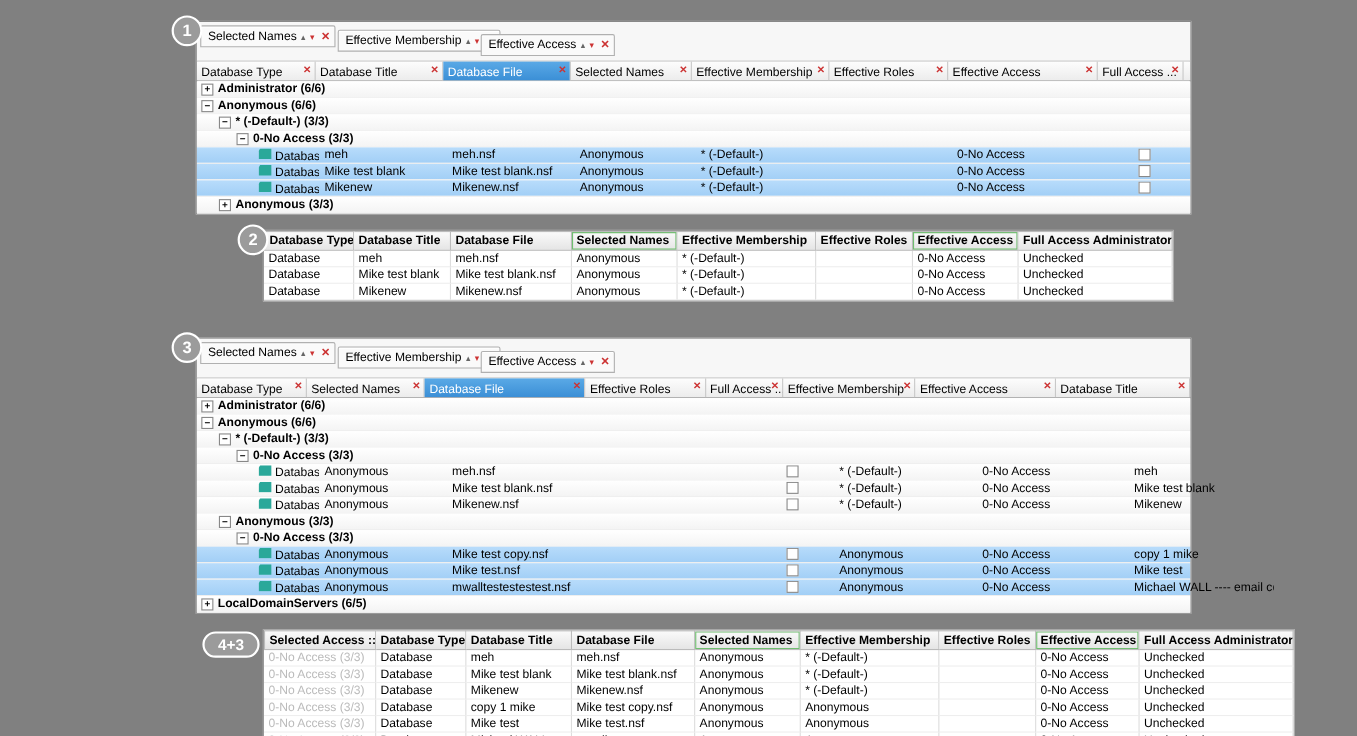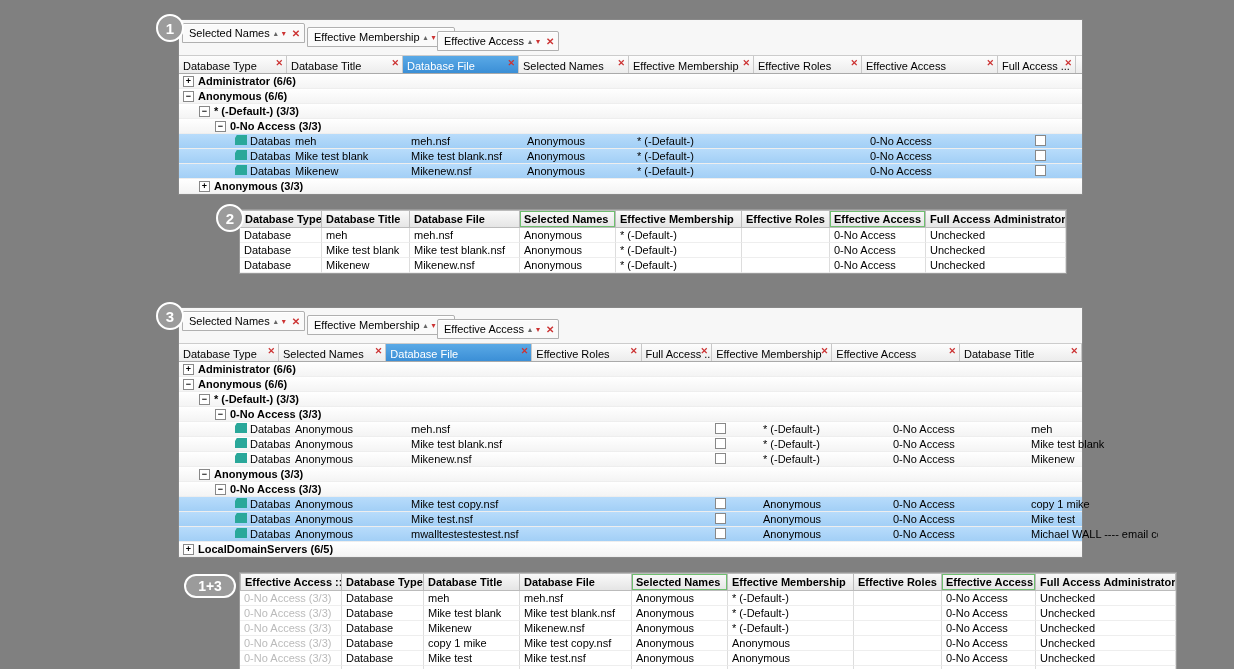--- a/index.html
+++ b/index.html
@@ -485,26 +485,26 @@
       </div>
       <div class="trow bold">
         <span class="indent" style="width: 0px;"></span>
         <span class="tw">+</span>
         <span>LocalDomainServers (6/5)</span>
       </div>
     </div>
   </div>
 
 <div class="badge wide" style="left:184px; top:574px;">
-    <span>1+3</span>
+    <span>4+3</span>
   </div>
 
 <div id="table13" class="dtable" style="left:239px; top:572px;">
     <div class="hdr">
-      <div class="dc" style="width: 102px;">Effective Access ::</div>
+      <div class="dc" style="width: 102px;">Selected Access ::</div>
       <div class="dc" style="width: 82px;">Database Type</div>
       <div class="dc" style="width: 96px;">Database Title</div>
       <div class="dc" style="width: 112px;">Database File</div>
       <div class="dc hl" style="width: 96px;">Selected Names</div>
       <div class="dc" style="width: 126px;">Effective Membership</div>
       <div class="dc" style="width: 88px;">Effective Roles</div>
       <div class="dc hl" style="width: 94px;">Effective Access</div>
       <div class="dc" style="width: 140px;">Full Access Administrator</div>
     </div>
     <div class="drow">

